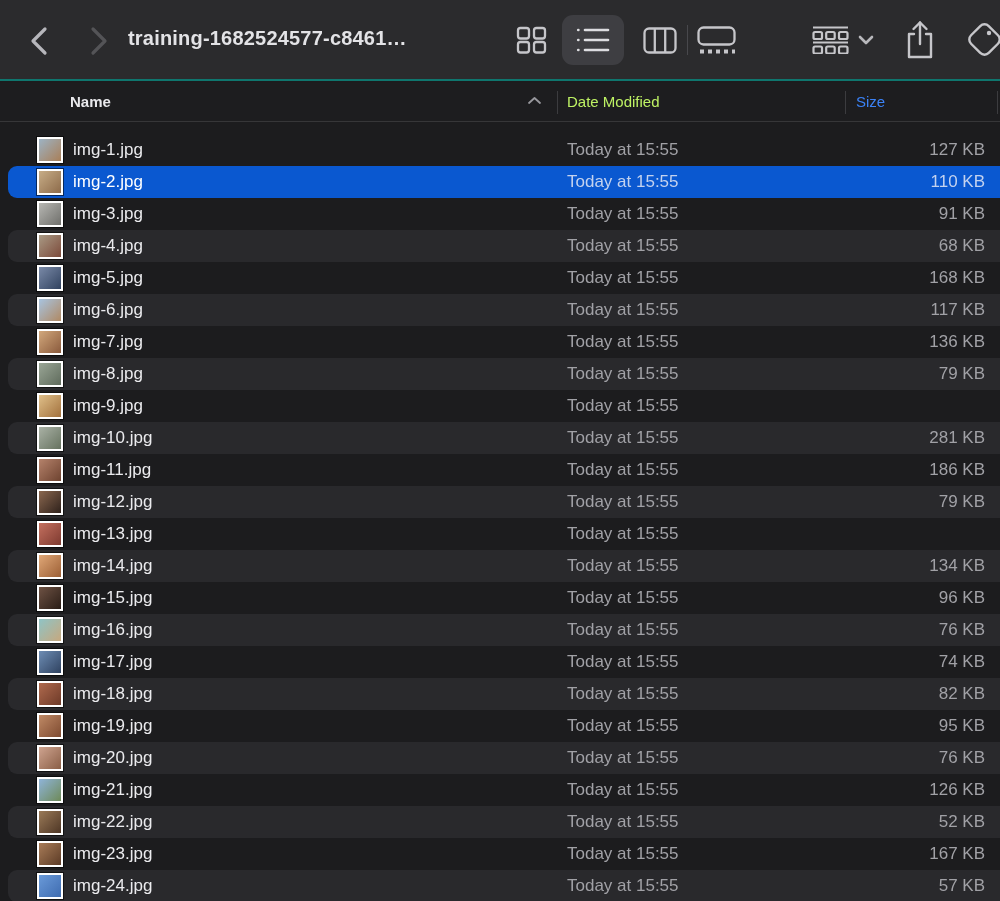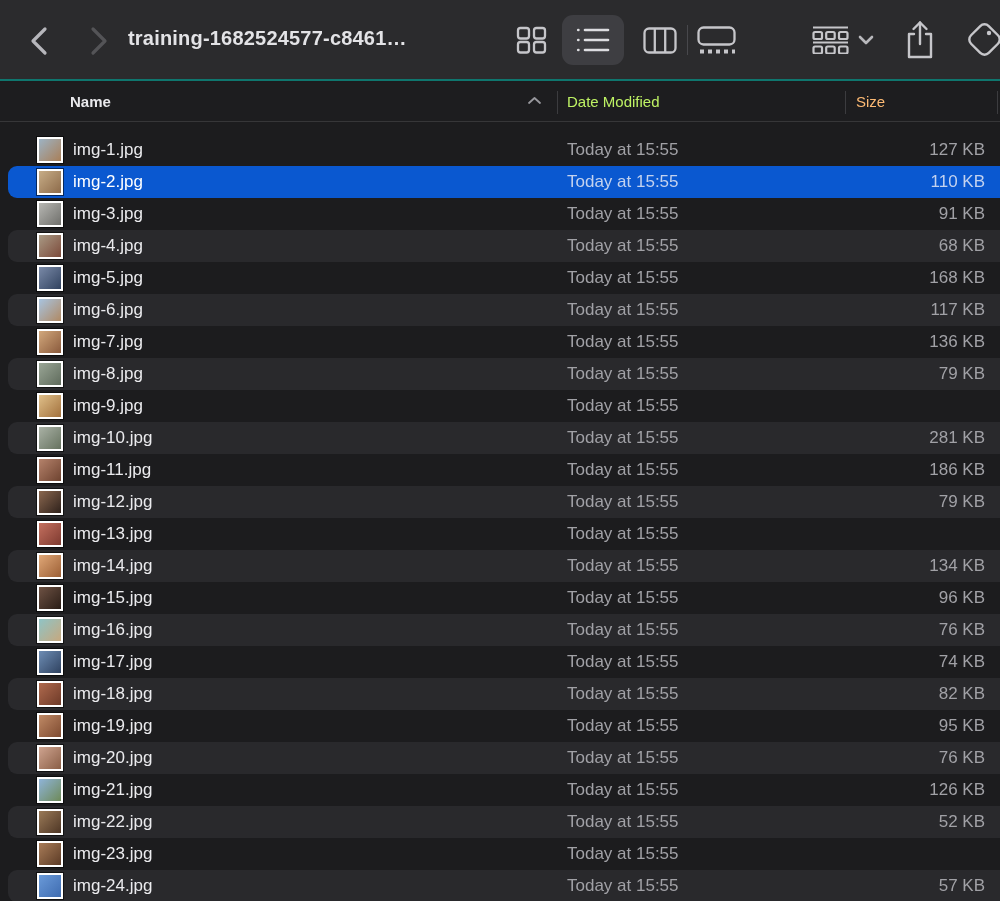--- a/index.html
+++ b/index.html
@@ -47,21 +47,21 @@
     position:absolute; left:70px; top:10px;
     font-size:15px; font-weight:700; color:#e9e9ec;
   }
   .hdr-sort { position:absolute; left:527px; top:13px; }
   .hdr-date {
     position:absolute; left:567px; top:10px;
     font-size:15px; color:#bef264;
   }
   .hdr-size {
     position:absolute; left:856px; top:10px;
-    font-size:15px; color:#fdba74;
+    font-size:15px; color:#3b82f6;
   }
   .hdr-vsep { position:absolute; top:8px; width:1px; height:23px; background:#3c3c3f; }
   .hdr-vsep.s1 { left:557px; }
   .hdr-vsep.s2 { left:845px; }
   .hdr-vsep.s3 { left:997px; }
 
   
   .filelist { position:absolute; left:0; top:123px; width:1000px; padding-top:11px; }
   .row { position:relative; height:32px; }
   .row-bg { position:absolute; left:8px; right:-12px; top:0; bottom:0; border-radius:9px; }
@@ -415,20 +415,21 @@
     <span class="fdate">Today at 15:55</span>
     <span class="fsize">52 KB</span>
   </div>
     <div class="row">
     <div class="row-bg"></div>
     <div class="thumb">
         <div class="ph" style="background: linear-gradient(135deg, rgb(168, 124, 88) 0%, rgb(92, 59, 38) 100%);"></div>
       </div>
     <span class="fname">img-23.jpg</span>
     <span class="fdate">Today at 15:55</span>
+    <span class="fsize">167 KB</span>
   </div>
     <div class="row stripe">
     <div class="row-bg"></div>
     <div class="thumb">
         <div class="ph" style="background: linear-gradient(135deg, rgb(106, 154, 217) 0%, rgb(63, 108, 176) 100%);"></div>
       </div>
     <span class="fname">img-24.jpg</span>
     <span class="fdate">Today at 15:55</span>
     <span class="fsize">57 KB</span>
   </div>

